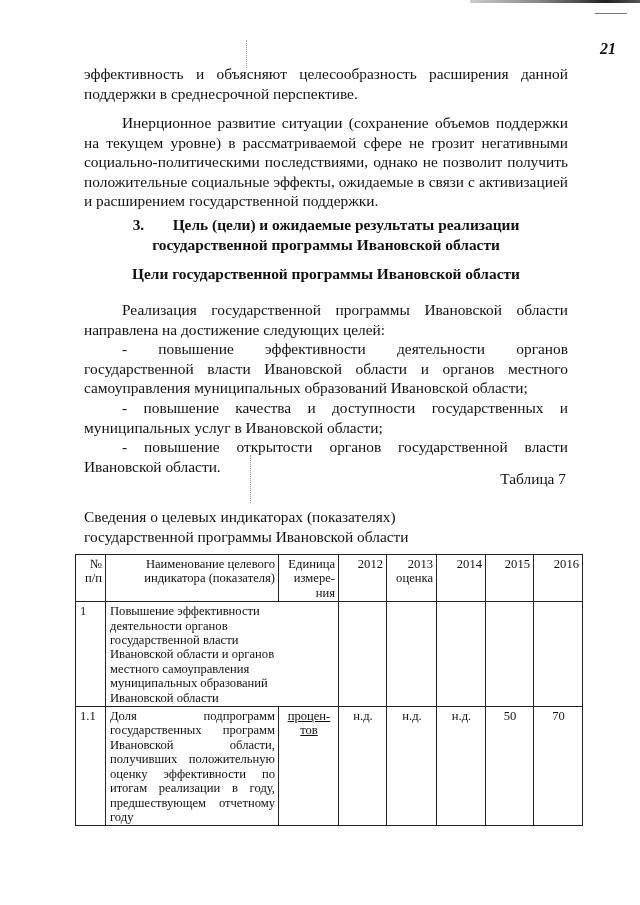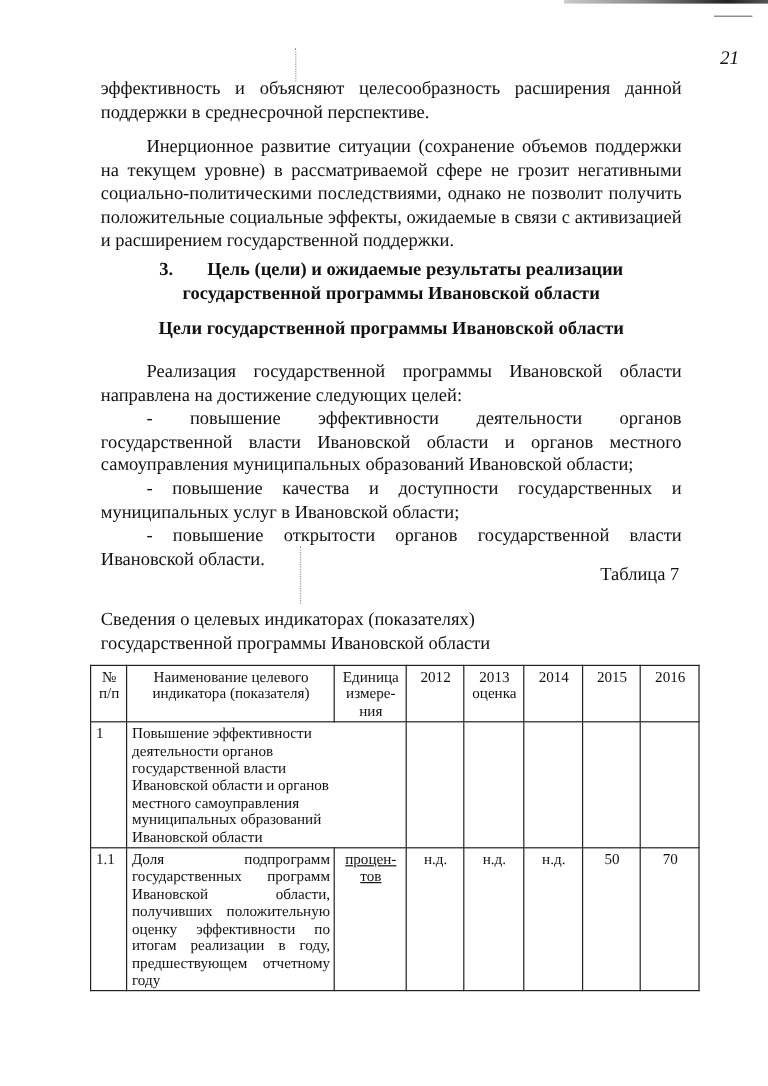--- a/index.html
+++ b/index.html
@@ -8,21 +8,21 @@
     font-family: "Liberation Serif", "DejaVu Serif", serif;
     color: #111111;
   }
   .scan-line {
     position: absolute; top: 0; left: 470px; width: 170px; height: 3px;
     background: linear-gradient(to right, #cccccc, #888888 40%, #222222 80%, #555555);
   }
   .scan-mark { position: absolute; top: 13px; left: 595px; width: 32px; height: 1px; background: #777; }
   .dotted-v { position: absolute; border-left: 1px dotted #999; }
   .page-num {
-    position: absolute; top: 40px; left: 600px; font-size: 16px; font-style: italic; font-weight: normal;
+    position: absolute; top: 40px; left: 600px; font-size: 16px; font-style: italic; font-weight: bold;
   }
   .para {
     position: absolute; left: 84px; width: 484px; font-size: 15.4px; line-height: 19.6px;
     text-align: justify;
   }
   .para .ind { display: inline-block; width: 38px; }
   .heading {
     position: absolute; left: 84px; width: 484px; font-size: 15.4px; line-height: 19.6px;
     font-weight: bold; text-align: center;
   }
@@ -32,21 +32,21 @@
     position: absolute; top: 507px; left: 84px; width: 484px; font-size: 15.4px; line-height: 19.6px; text-align: left;
   }
   table.ind {
     position: absolute; top: 554px; left: 75px; width: 507px;
     border-collapse: collapse; table-layout: fixed;
     font-size: 12.6px; line-height: 14.4px;
   }
   table.ind td, table.ind th {
     border: 1px solid #222; vertical-align: top; padding: 2px 3px 1px 4px; font-weight: normal;
   }
-  table.ind th { text-align: center; }
+  table.ind th { text-align: right; }
   .c-num { text-align: left; }
   .c-name-j { text-align: justify; text-align-last: left; }
   .c-unit { text-align: center; text-decoration: underline; }
   .c-val { text-align: center; }
   .clip-row td { height: 58px; }
 </style>
 </head>
 <body>
 
 <div class="scan-line"></div>

